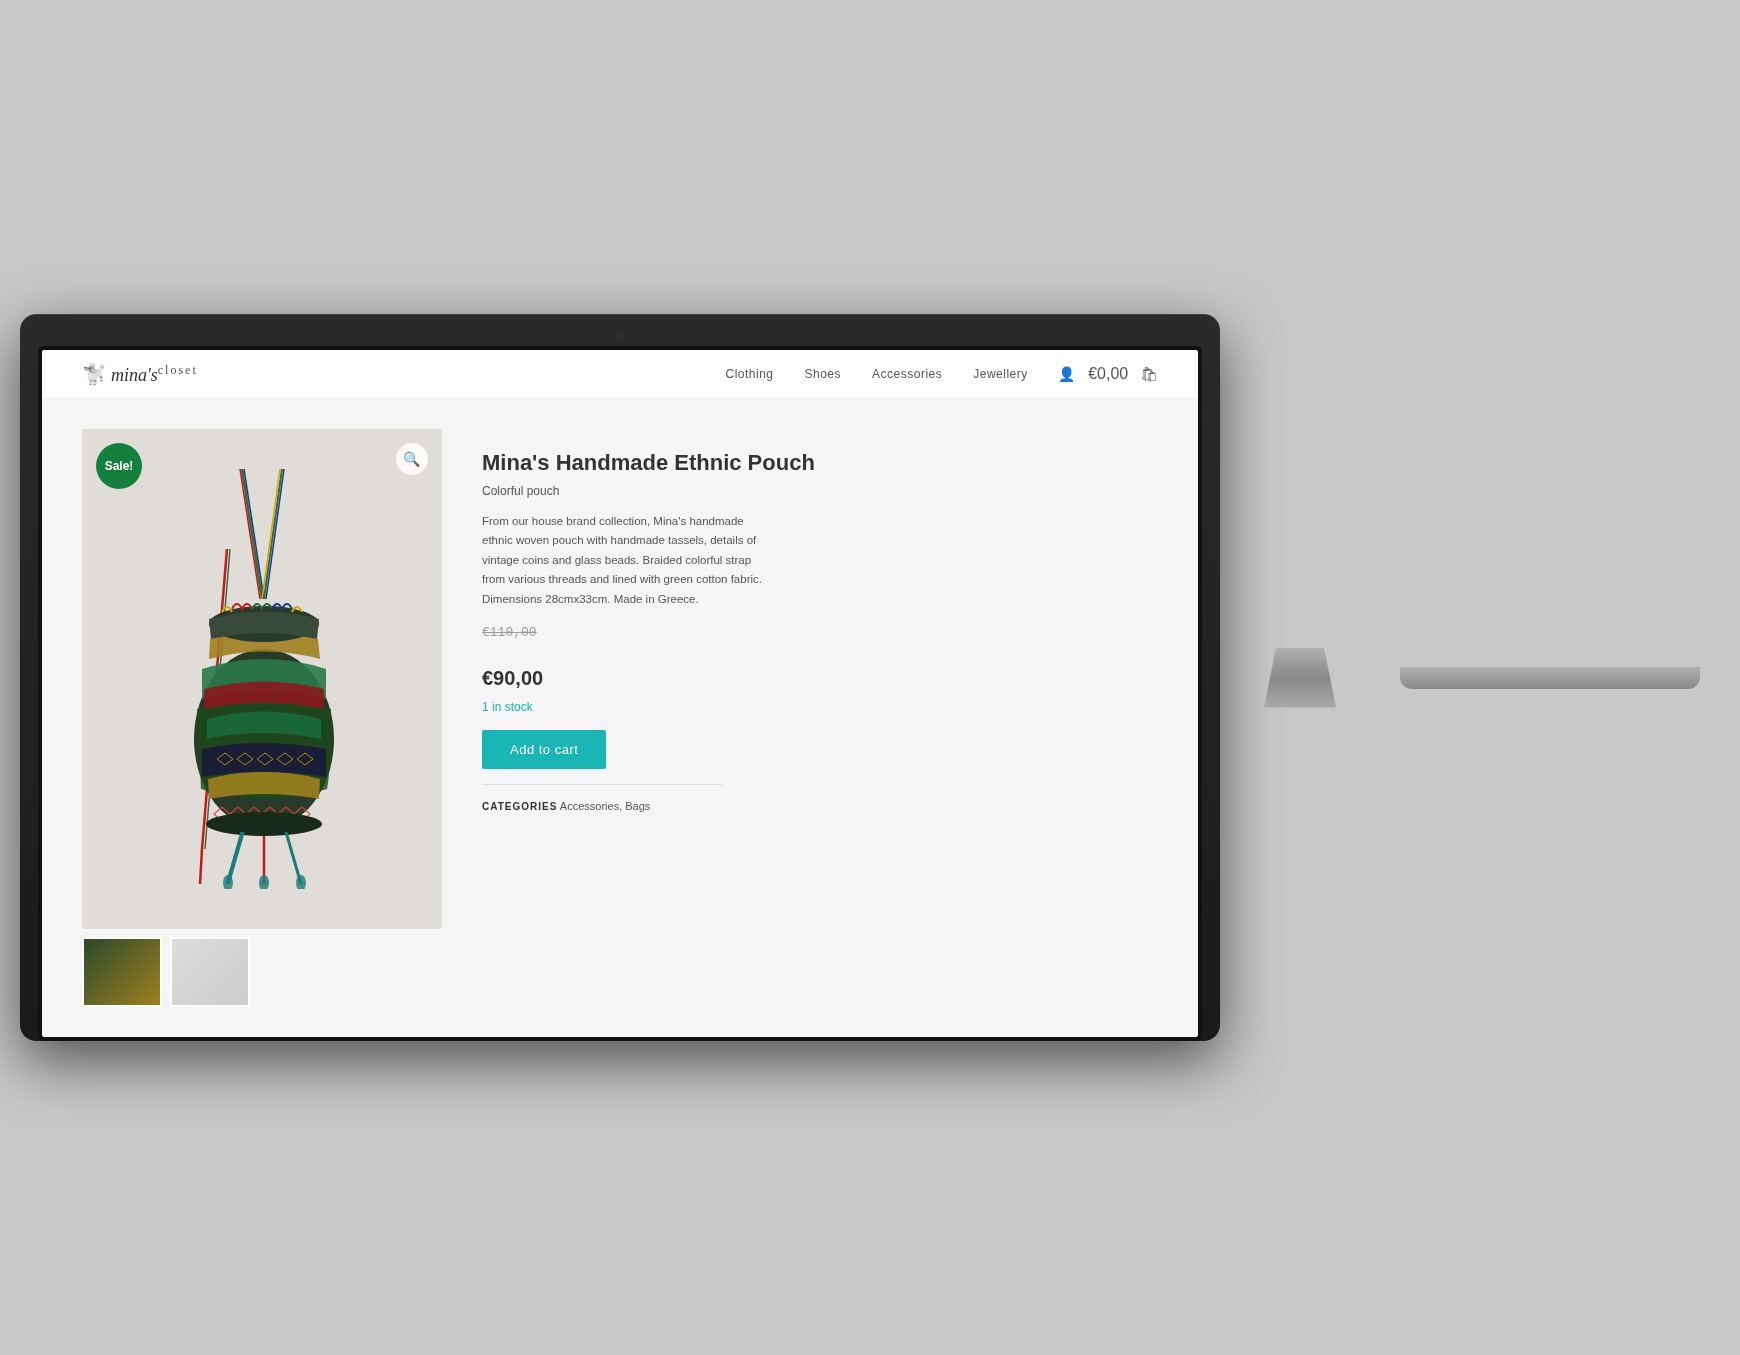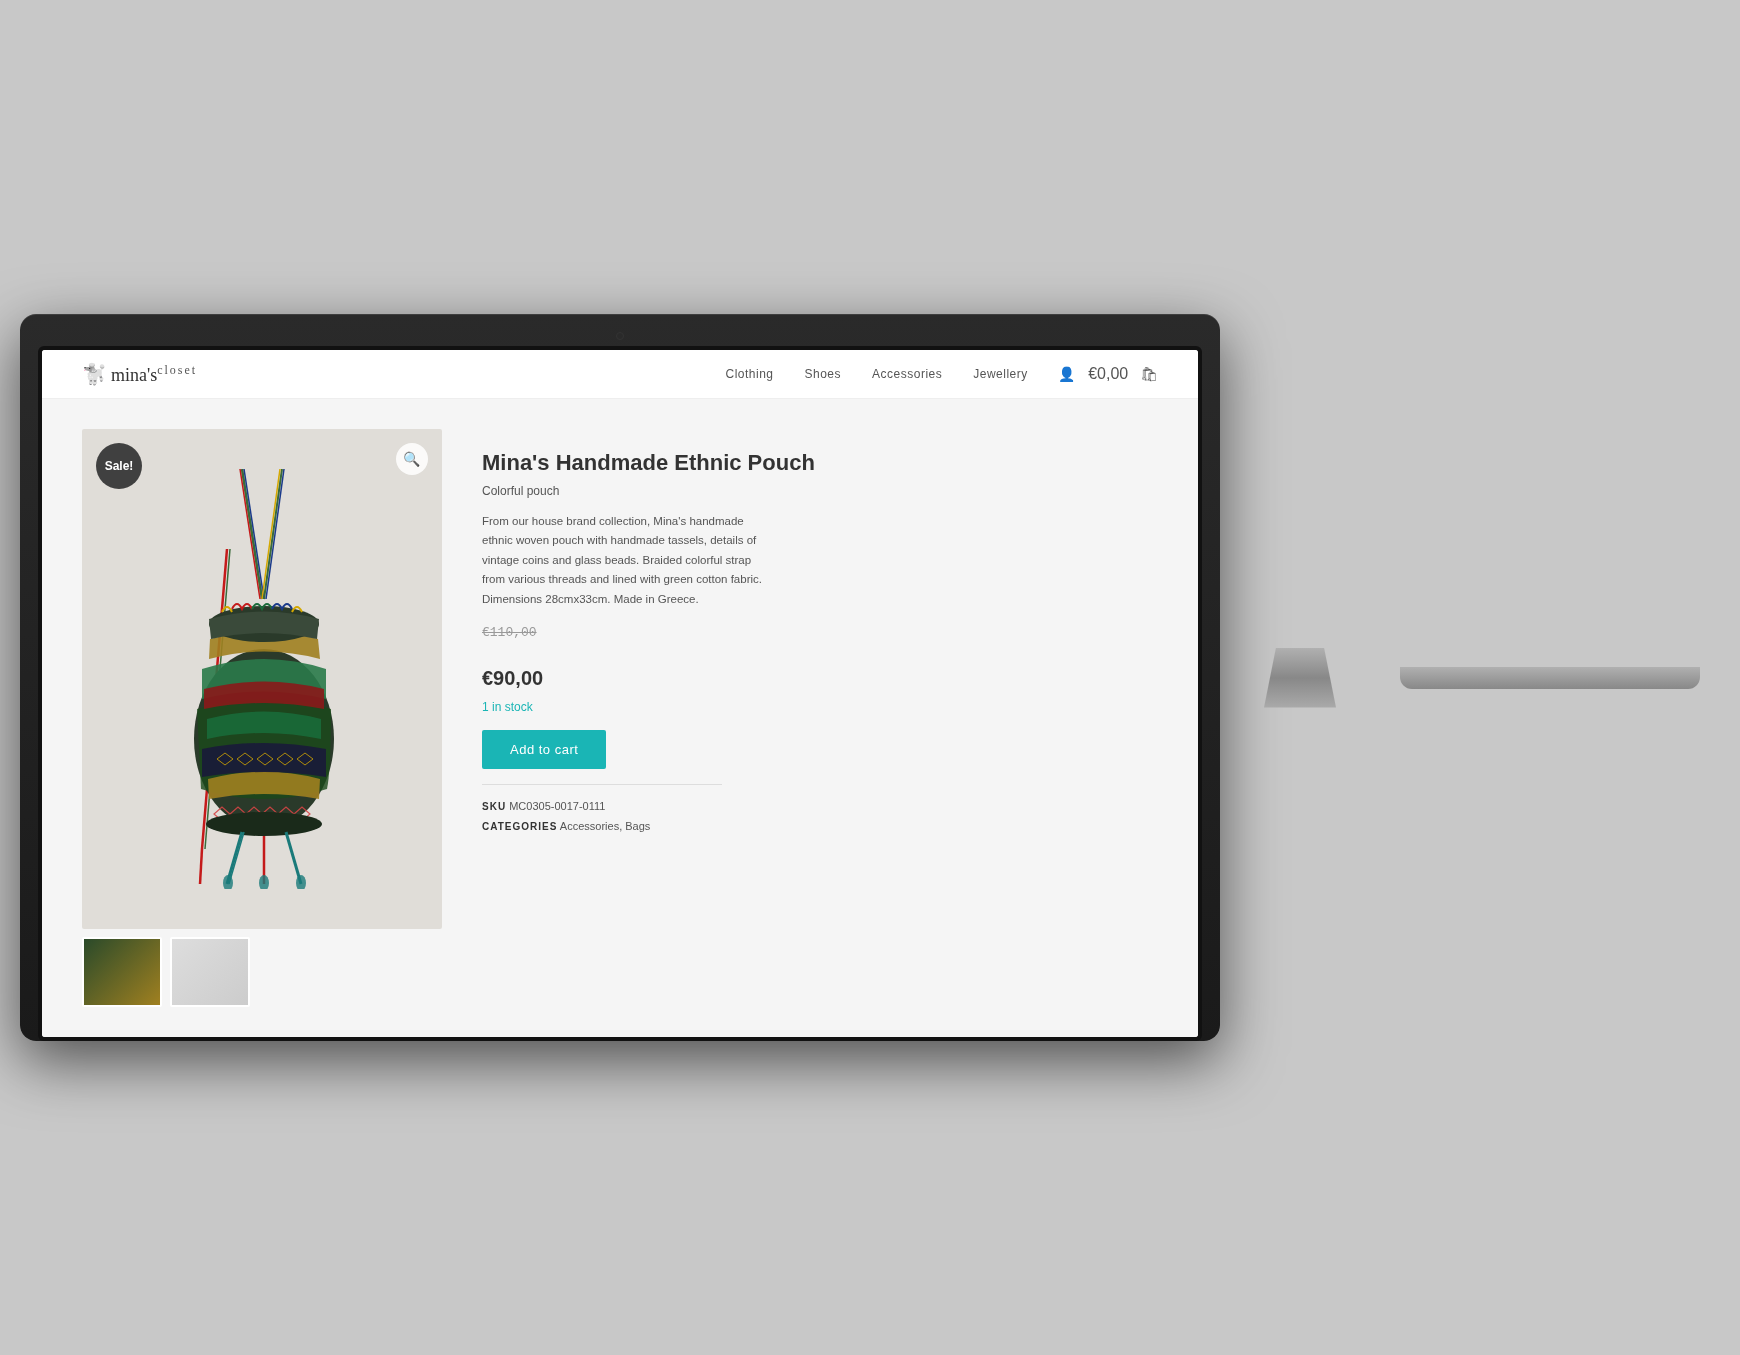--- a/index.html
+++ b/index.html
@@ -79,20 +79,21 @@
       font-size: 18px;
       color: #333;
       gap: 4px;
     }
 
     .logo-dog {
       font-size: 20px;
     }
 
     .logo-text {
+      font-style: italic;
     }
 
     .logo-closet {
       font-size: 12px;
       vertical-align: super;
       font-style: normal;
       letter-spacing: 2px;
       color: #555;
     }
 
@@ -138,21 +139,21 @@
 
     .product-gallery {
       flex: 0 0 360px;
       position: relative;
     }
 
     .sale-badge {
       position: absolute;
       top: 14px;
       left: 14px;
-      background: #404040;
+      background: #15803d;
       color: white;
       font-size: 12px;
       font-weight: bold;
       padding: 8px 10px;
       border-radius: 50%;
       width: 46px;
       height: 46px;
       display: flex;
       align-items: center;
       justify-content: center;
@@ -420,24 +421,20 @@
           <div class="price-sale">€90,00</div>
 
           <div class="stock-status">1 in stock</div>
 
           <button class="add-to-cart-btn">Add to cart</button>
 
           <hr class="meta-divider">
 
           <div class="product-meta">
             <div>
-              <span class="meta-label">SKU</span>
-              <span> </span><span>MC0305-0017-0111</span>
-            </div>
-            <div>
               <span class="meta-label">Categories</span>
               <span> </span><span>Accessories, Bags</span>
             </div>
           </div>
         </div>
 
       </main>
 
     </div>
   </div>

